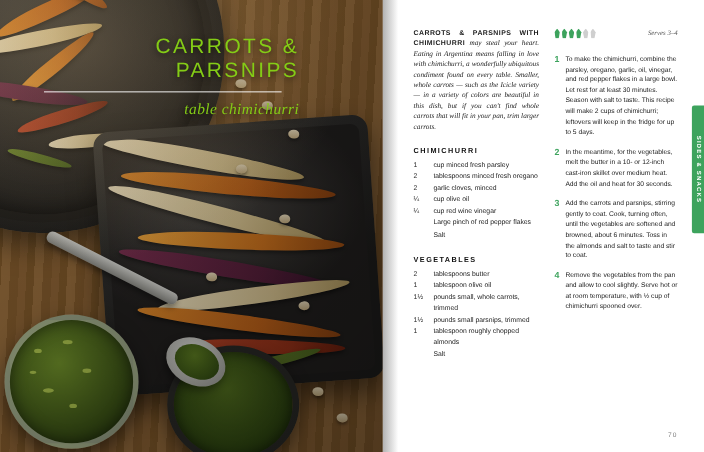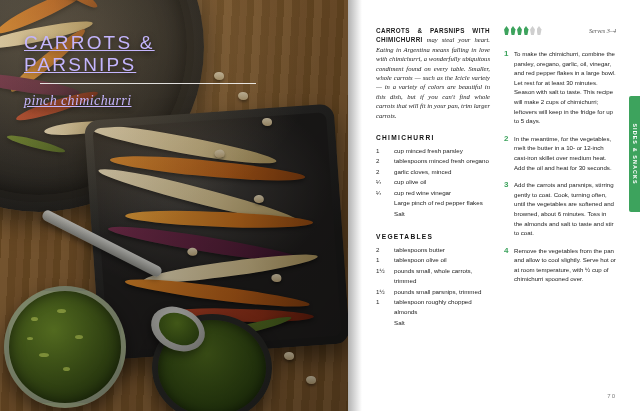--- a/index.html
+++ b/index.html
@@ -171,25 +171,24 @@
     background: linear-gradient(180deg,#f0e2c2,#c9b183);
     box-shadow: 0 2px 3px rgba(0,0,0,0.4);
   }
 
   
   .title-block {
     position: absolute;
     left: 24px;
     top: 32px;
     width: 248px;
-    text-align: left;
-    color: #c4b5fd;
+    text-align: right;
+    color: #84cc16;
     z-index: 6;
     text-shadow: 0 2px 6px rgba(0,0,0,0.6);
-    text-decoration: underline;
   }
   .title-main {
     font-family: "Liberation Sans", sans-serif;
     font-size: 19px;
     letter-spacing: 2.2px;
     font-weight: 400;
     text-transform: uppercase;
     padding-bottom: 7px;
   }
   .title-rule {
@@ -403,21 +402,21 @@
     <div class="nut" style="left:262px;top:118px;"></div>
     <div class="nut" style="left:214px;top:72px;"></div>
     <div class="nut" style="left:284px;top:352px;"></div>
     <div class="nut" style="left:306px;top:376px;"></div>
 
     <div class="wood-shade"></div>
 
     <div class="title-block">
       <div class="title-main">CARROTS &amp; PARSNIPS</div>
       <div class="title-rule"></div>
-      <div class="title-sub">pinch chimichurri</div>
+      <div class="title-sub">table chimichurri</div>
     </div>
   </div>
 
   <div class="text-page">
     <div class="gutter-shadow"></div>
 
     <div class="cols">
 
       <div class="col">
         <div class="headnote">

